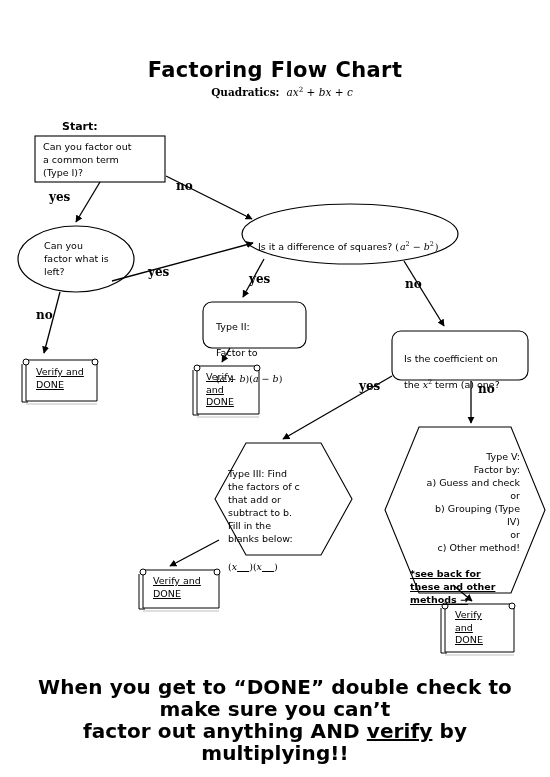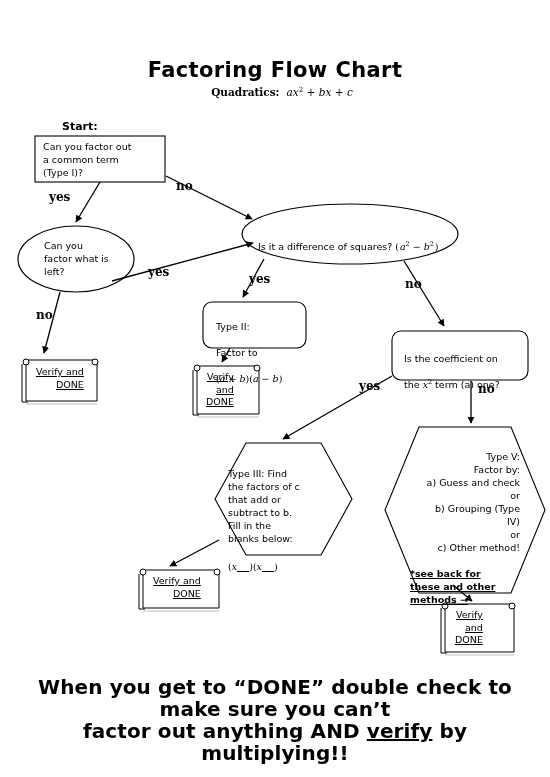--- a/index.html
+++ b/index.html
@@ -88,21 +88,20 @@
     font-size: 20px;
     line-height: 22px;
     letter-spacing: 0.1px;
   }
   .caption u { text-decoration: underline; }
   .scroll-text {
     position: absolute;
     font-family: "DejaVu Sans", sans-serif;
     font-size: 9.5px;
     line-height: 12.5px;
-    text-align: right;
   }
   .scroll-text span {
     text-decoration: underline;
     display: block;
   }
   .mathi { font-family: "DejaVu Serif", serif; font-style: italic; }
   .mathr { font-family: "DejaVu Serif", serif; font-style: normal; }
   sup { font-size: 0.68em; vertical-align: super; line-height: 0; }
   .bold { font-weight: bold; text-decoration: underline; }
   .blank { text-decoration: underline; letter-spacing: 0; }

